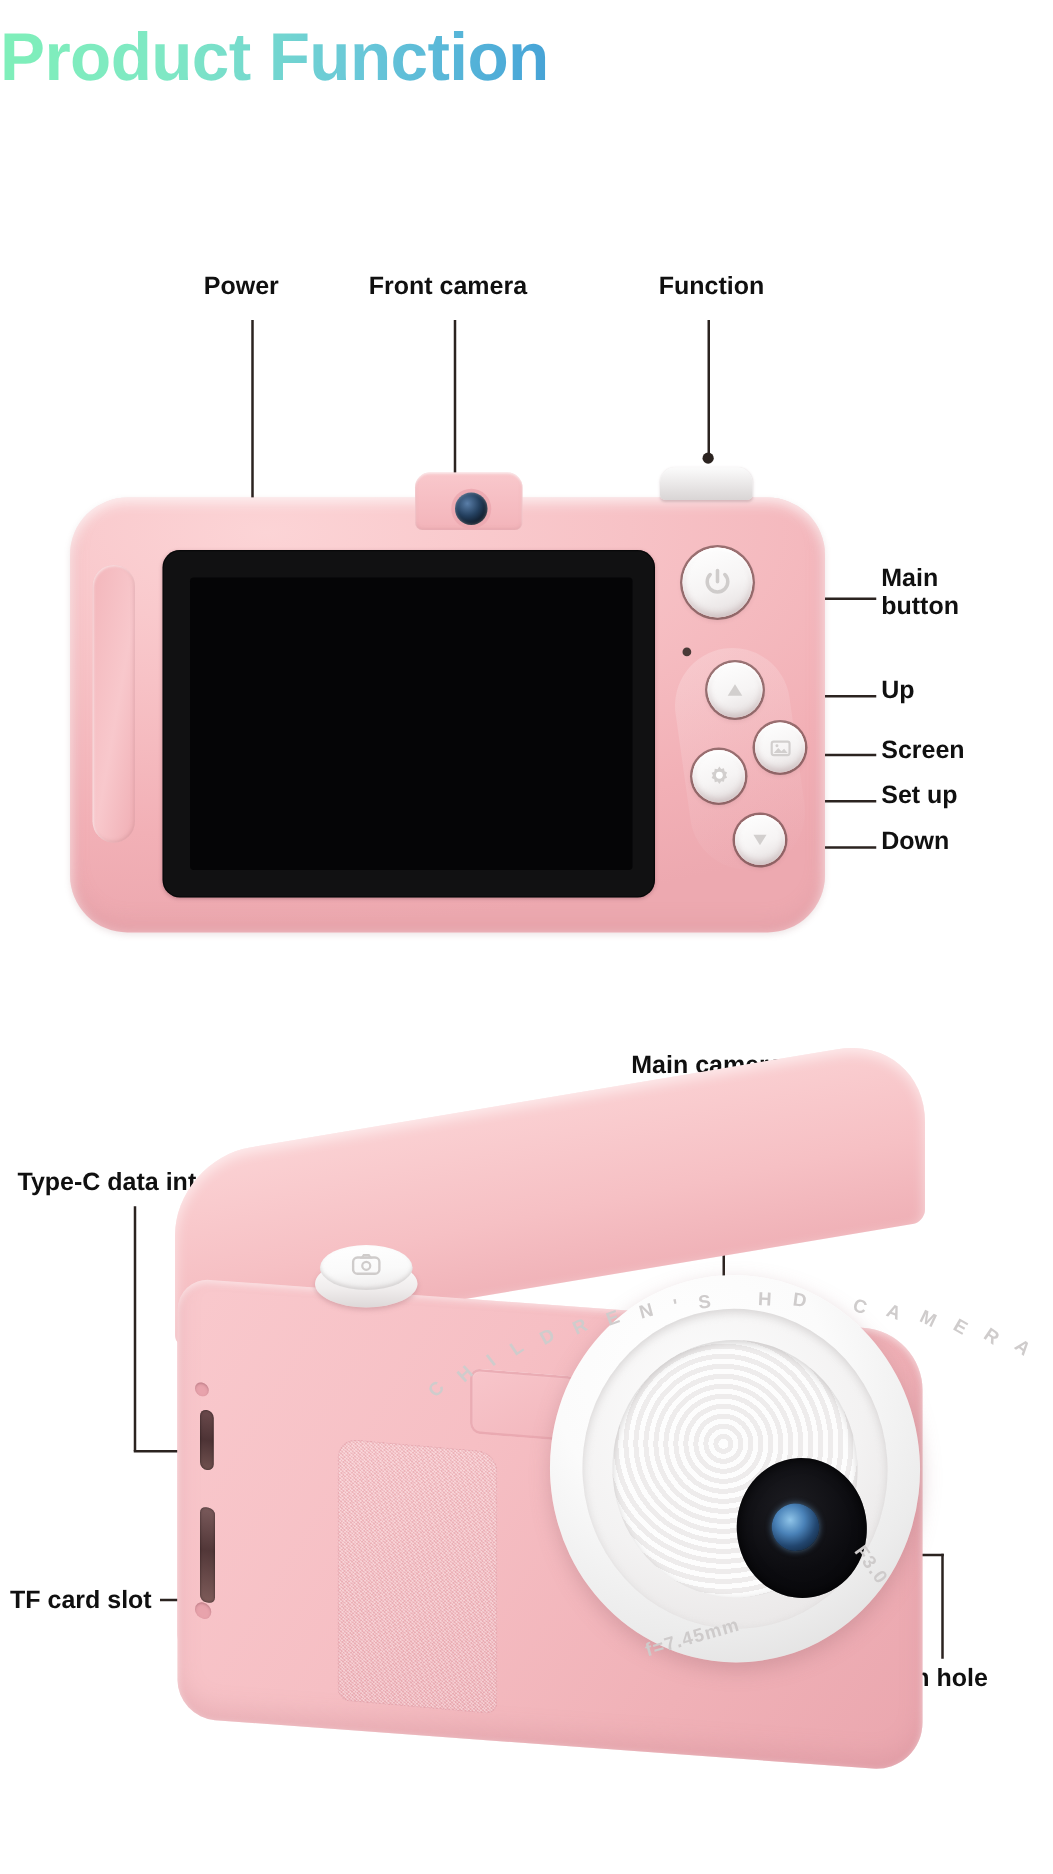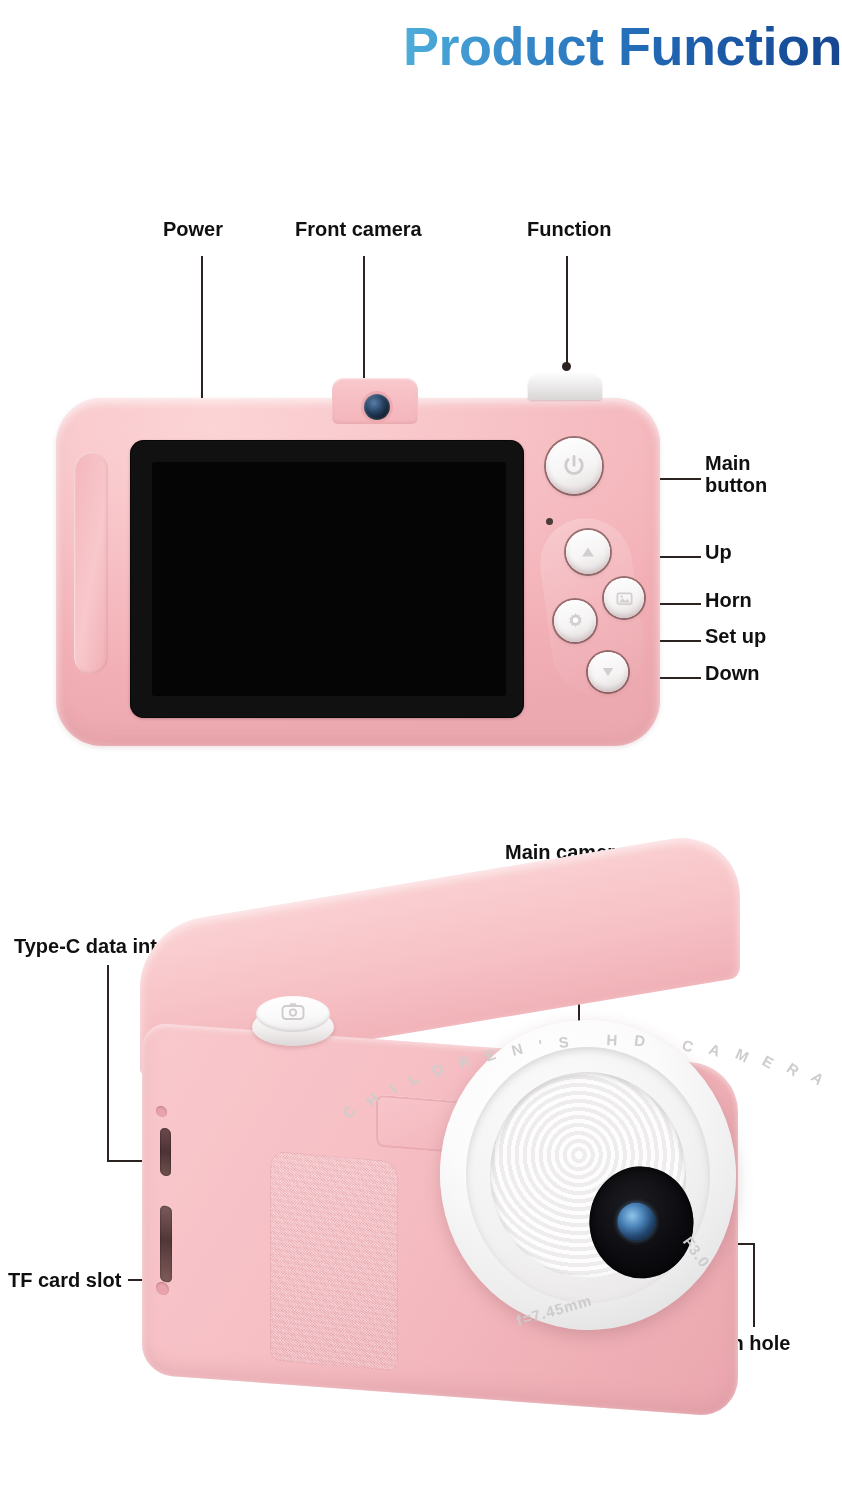--- a/index.html
+++ b/index.html
@@ -15,21 +15,21 @@
     font-family: "Liberation Sans", sans-serif;
     -webkit-font-smoothing: antialiased;
   }
 
   
   .title-block {
     position: absolute;
     top: 18px;
     left: 0;
     width: 842px;
-    text-align: right;
+    text-align: left;
     line-height: 1.04;
     font-weight: bold;
     font-size: 54px;
     letter-spacing: -0.5px;
   }
   .title-line {
     display: block;
     background: linear-gradient(95deg,
         #7fefb9 0%,
         #7fe8c4 16%,
@@ -495,21 +495,21 @@
   <span class="title-line">Product Function</span>
 </div>
 
 <div class="label" style="left:163px; top:218px;">Power</div>
 <div class="label" style="left:295px; top:218px;">Front camera</div>
 <div class="label" style="left:527px; top:218px;">Function</div>
 
 <div class="label" style="left:705px; top:452px;">Main
 button</div>
 <div class="label" style="left:705px; top:541px;">Up</div>
-<div class="label" style="left:705px; top:589px;">Horn</div>
+<div class="label" style="left:705px; top:589px;">Screen</div>
 <div class="label" style="left:705px; top:625px;">Set up</div>
 <div class="label" style="left:705px; top:662px;">Down</div>
 
 <div class="leader leader-v" style="left:201px; top:256px; height:191px;"></div>
 <div class="dot-sm" style="left:198px; top:443px;"></div>
 
 <div class="leader leader-v" style="left:363px; top:256px; height:161px;"></div>
 <div class="dot" style="left:359px; top:404px;"></div>
 
 <div class="leader leader-v" style="left:566px; top:256px; height:112px;"></div>

